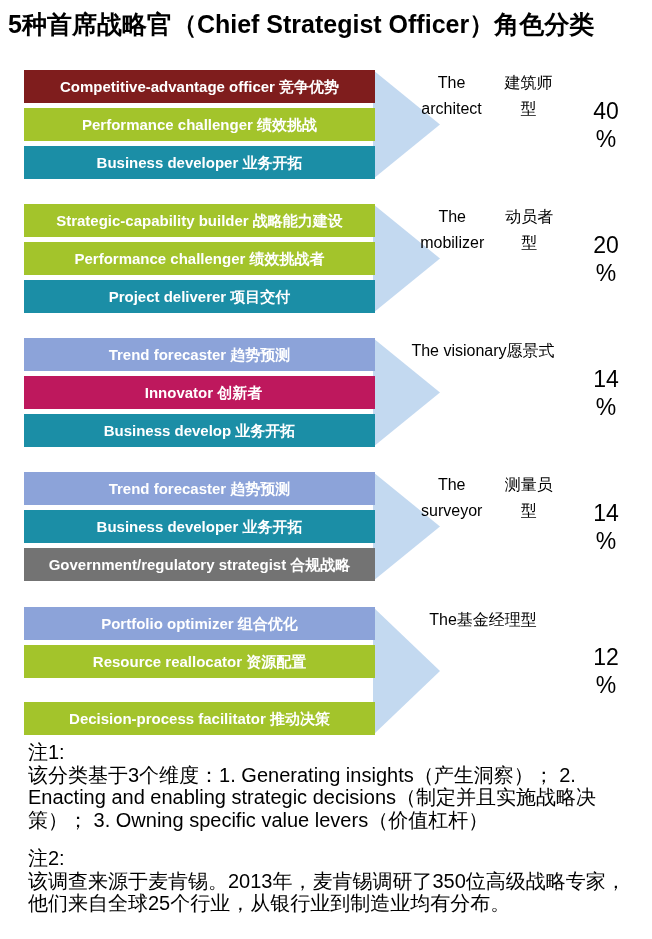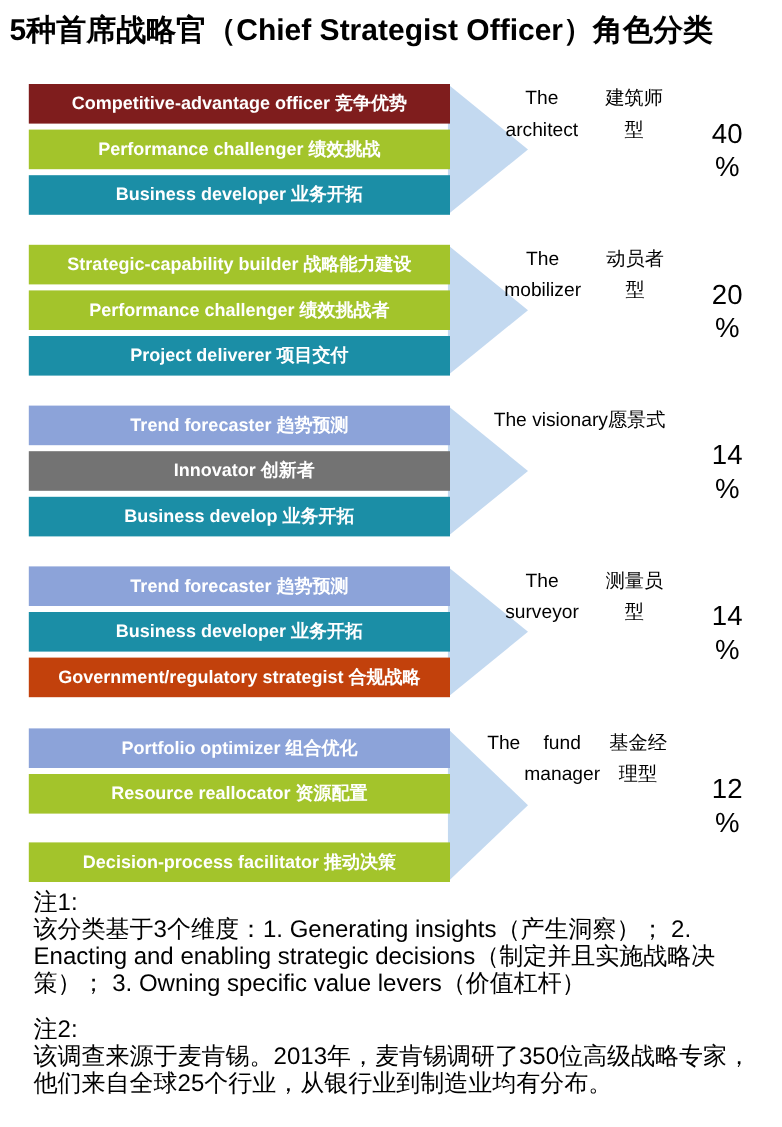--- a/index.html
+++ b/index.html
@@ -92,21 +92,21 @@
       <span>%</span>
     </div>
   </div>
 
   <div class="group" style="top:338px">
     <div class="arrow" style="background-color: rgb(195, 217, 240);"></div>
     <div class="bars">
       <div class="bar" style="background-color: rgb(140, 163, 217);">
           <span>Trend forecaster 趋势预测</span>
         </div>
-      <div class="bar" style="background-color: #737373; padding-left: 16px;">
+      <div class="bar" style="background-color: #be185d; padding-left: 16px;">
           <span>Innovator 创新者</span>
         </div>
       <div class="bar" style="background-color: rgb(27, 142, 166);">
           <span>Business develop 业务开拓</span>
         </div>
     </div>
     <div class="role">
       <span>The visionary</span>
       <span>愿景式</span>
     </div>
@@ -118,21 +118,21 @@
 
   <div class="group" style="top:472px">
     <div class="arrow" style="background-color: rgb(195, 217, 240);"></div>
     <div class="bars">
       <div class="bar" style="background-color: rgb(140, 163, 217);">
           <span>Trend forecaster 趋势预测</span>
         </div>
       <div class="bar" style="background-color: rgb(27, 142, 166);">
           <span>Business developer 业务开拓</span>
         </div>
-      <div class="bar" style="background-color: #c2410c;">
+      <div class="bar" style="background-color: #737373;">
           <span>Government/regulatory strategist 合规战略</span>
         </div>
     </div>
     <div class="role">
       <span>The surveyor</span>
       <span>测量员型</span>
     </div>
     <div class="pct">
       <span>14</span>
       <span>%</span>
@@ -147,21 +147,20 @@
         </div>
       <div class="bar" style="background-color: rgb(163, 196, 43);">
           <span>Resource reallocator 资源配置</span>
         </div>
       <div class="bar" style="background-color: rgb(163, 196, 43); margin-top: 19px;">
           <span>Decision-process facilitator 推动决策</span>
         </div>
     </div>
     <div class="role">
       <span>The</span>
-      <span>fund manager</span>
       <span>基金经理型</span>
     </div>
     <div class="pct">
       <span>12</span>
       <span>%</span>
     </div>
   </div>
 
   <div class="note" style="top:741px">
     <span class="note-label">注1:</span>

